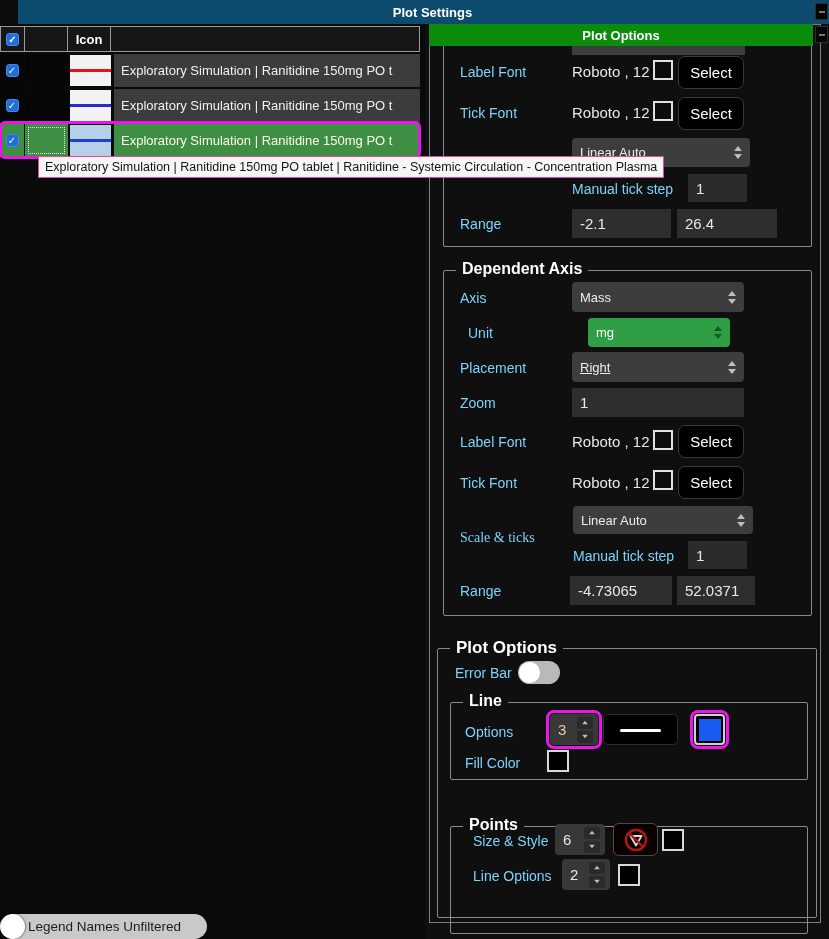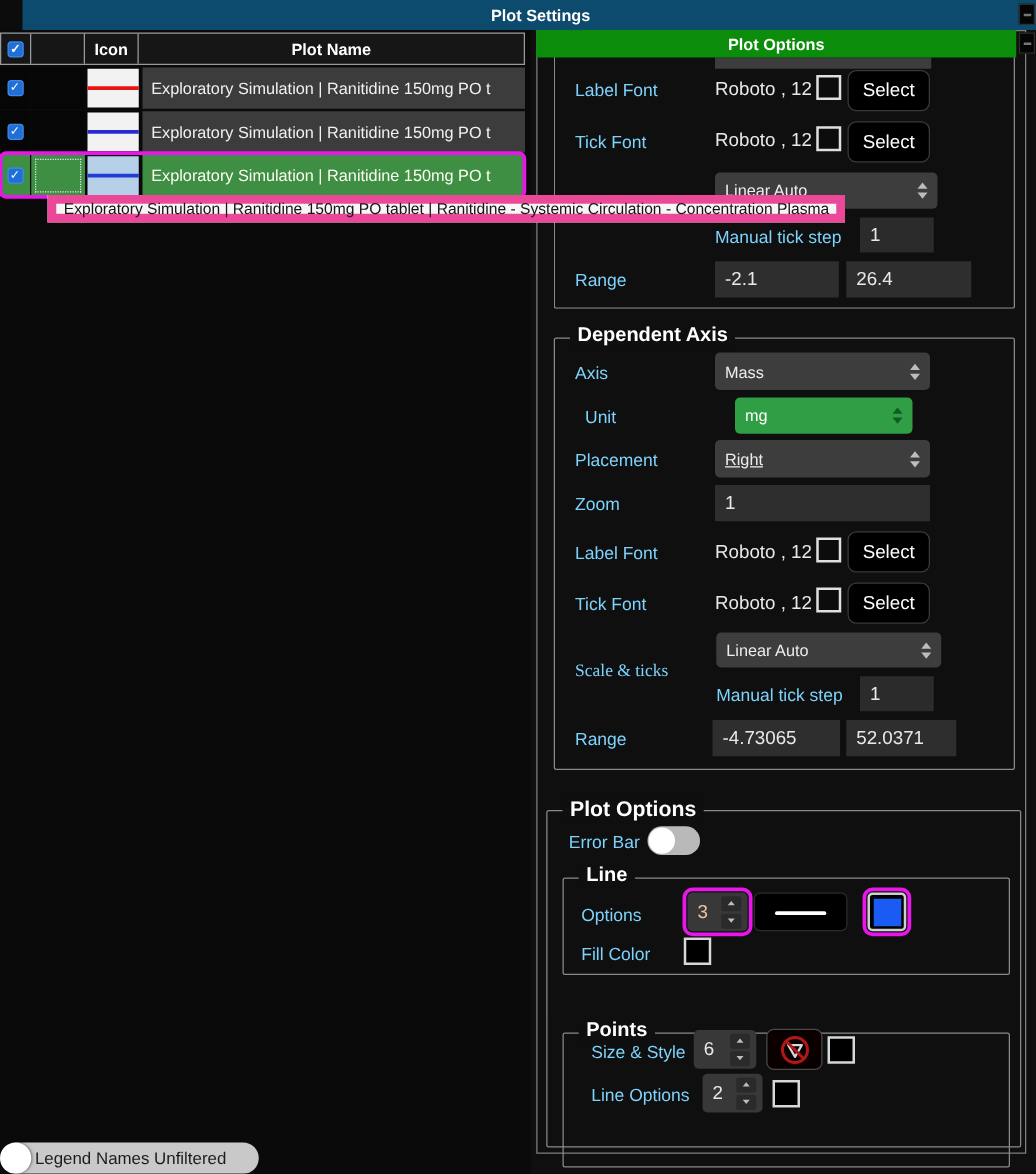--- a/index.html
+++ b/index.html
@@ -33,21 +33,21 @@
   .swatch .line { position:absolute; left:0; right:0; top:14px; height:3px; }
   .checkbox { width:13px; height:13px; border-radius:3px; background:#1f6fd6; border:1px solid #3c8bea;
               color:#fff; font-size:10px; line-height:11px; text-align:center; }
   .t-row.selected .rc1, .t-row.selected .rc2, .t-row.selected .rc4 { background:#3e8e44; }
   .t-row.selected .rc4 { color:#fdfdf0; }
   .t-row.selected .rc2 { outline:1px dotted #e8e8e8; outline-offset:-4px; }
   .sel-ring { position:absolute; left:-1px; top:-3px; width:422px; height:38px;
               border:3px solid #e816e8; border-radius:6px; pointer-events:none; z-index:3; }
 
   #tooltip { position:absolute; left:38px; top:156px; height:22px; z-index:99;
-             background:#f6f6f6; border:7px solid #ec4899; color:#141414; font-size:12.5px;
+             background:#f6f6f6; border:1px solid #ec4899; color:#141414; font-size:12.5px;
              display:flex; align-items:center; padding:0 6px; white-space:nowrap; }
 
   #legend-pill { position:absolute; left:2px; top:890px; width:205px; height:25px; background:#c9c9c9;
                  border-radius:13px; display:flex; align-items:center; justify-content:center;
                  color:#1c1c1c; font-size:13.5px; }
   #legend-knob { position:absolute; left:-2px; top:0px; width:25px; height:25px; border-radius:50%;
                  background:#fff; box-shadow:1px 0 2px rgba(0,0,0,.4); }
 
   
   #right-panel { position:absolute; left:425px; top:0; width:404px; height:939px; background:#0f0f0f; }
@@ -107,21 +107,20 @@
   <div class="mini-box" style="left:815px; top:26px;"></div>
 
   <div id="left-panel">
     <div id="plot-table">
       <div class="t-header">
         <div class="hc hc1">
           <div class="checkbox">✓</div>
         </div>
         <div class="hc hc2"></div>
         <div class="hc hc3">Icon</div>
-        <div class="hc hc4">Plot Name</div>
       </div>
 
       <div class="t-row">
         <div class="rc rc1">
           <div class="checkbox">✓</div>
         </div>
         <div class="rc rc2"></div>
         <div class="rc rc3">
           <div class="swatch" style="background: rgb(242, 242, 242);">
             <div class="line" style="background: rgb(232, 20, 20);"></div>
@@ -250,21 +249,21 @@
           <i class="tri-up"></i>
           <i class="tri-down"></i>
         </span>
     </div>
     <div class="lbl" style="left:35px; top:530px;font-family:Liberation Serif, serif;">Scale &amp; ticks</div>
     <div class="lbl" style="left:148px; top:548px;">Manual tick step</div>
     <div class="input" style="left:263px; top:541px; width:59px; height:28px; background:#2b2b2b;">1</div>
 
     <div class="lbl" style="left:35px; top:583px;">Range</div>
     <div class="input" style="left:145px; top:576px; width:102px; height:29px;">-4.73065</div>
-    <div class="input" style="left:252px; top:576px; width:88px; height:29px;">52.0371</div>
+    <div class="input" style="left:252px; top:576px; width:78px; height:29px;">52.0371</div>
 
     <div class="group" style="left:12px; top:648px; width:380px; height:270px;">
       <span class="group-title" style="font-size:17px;">Plot Options</span>
     </div>
 
     <div class="lbl" style="left:30px; top:665px;">Error Bar</div>
     <div class="toggle" style="left:93px; top:661px;">
       <div class="knob"></div>
     </div>
 

